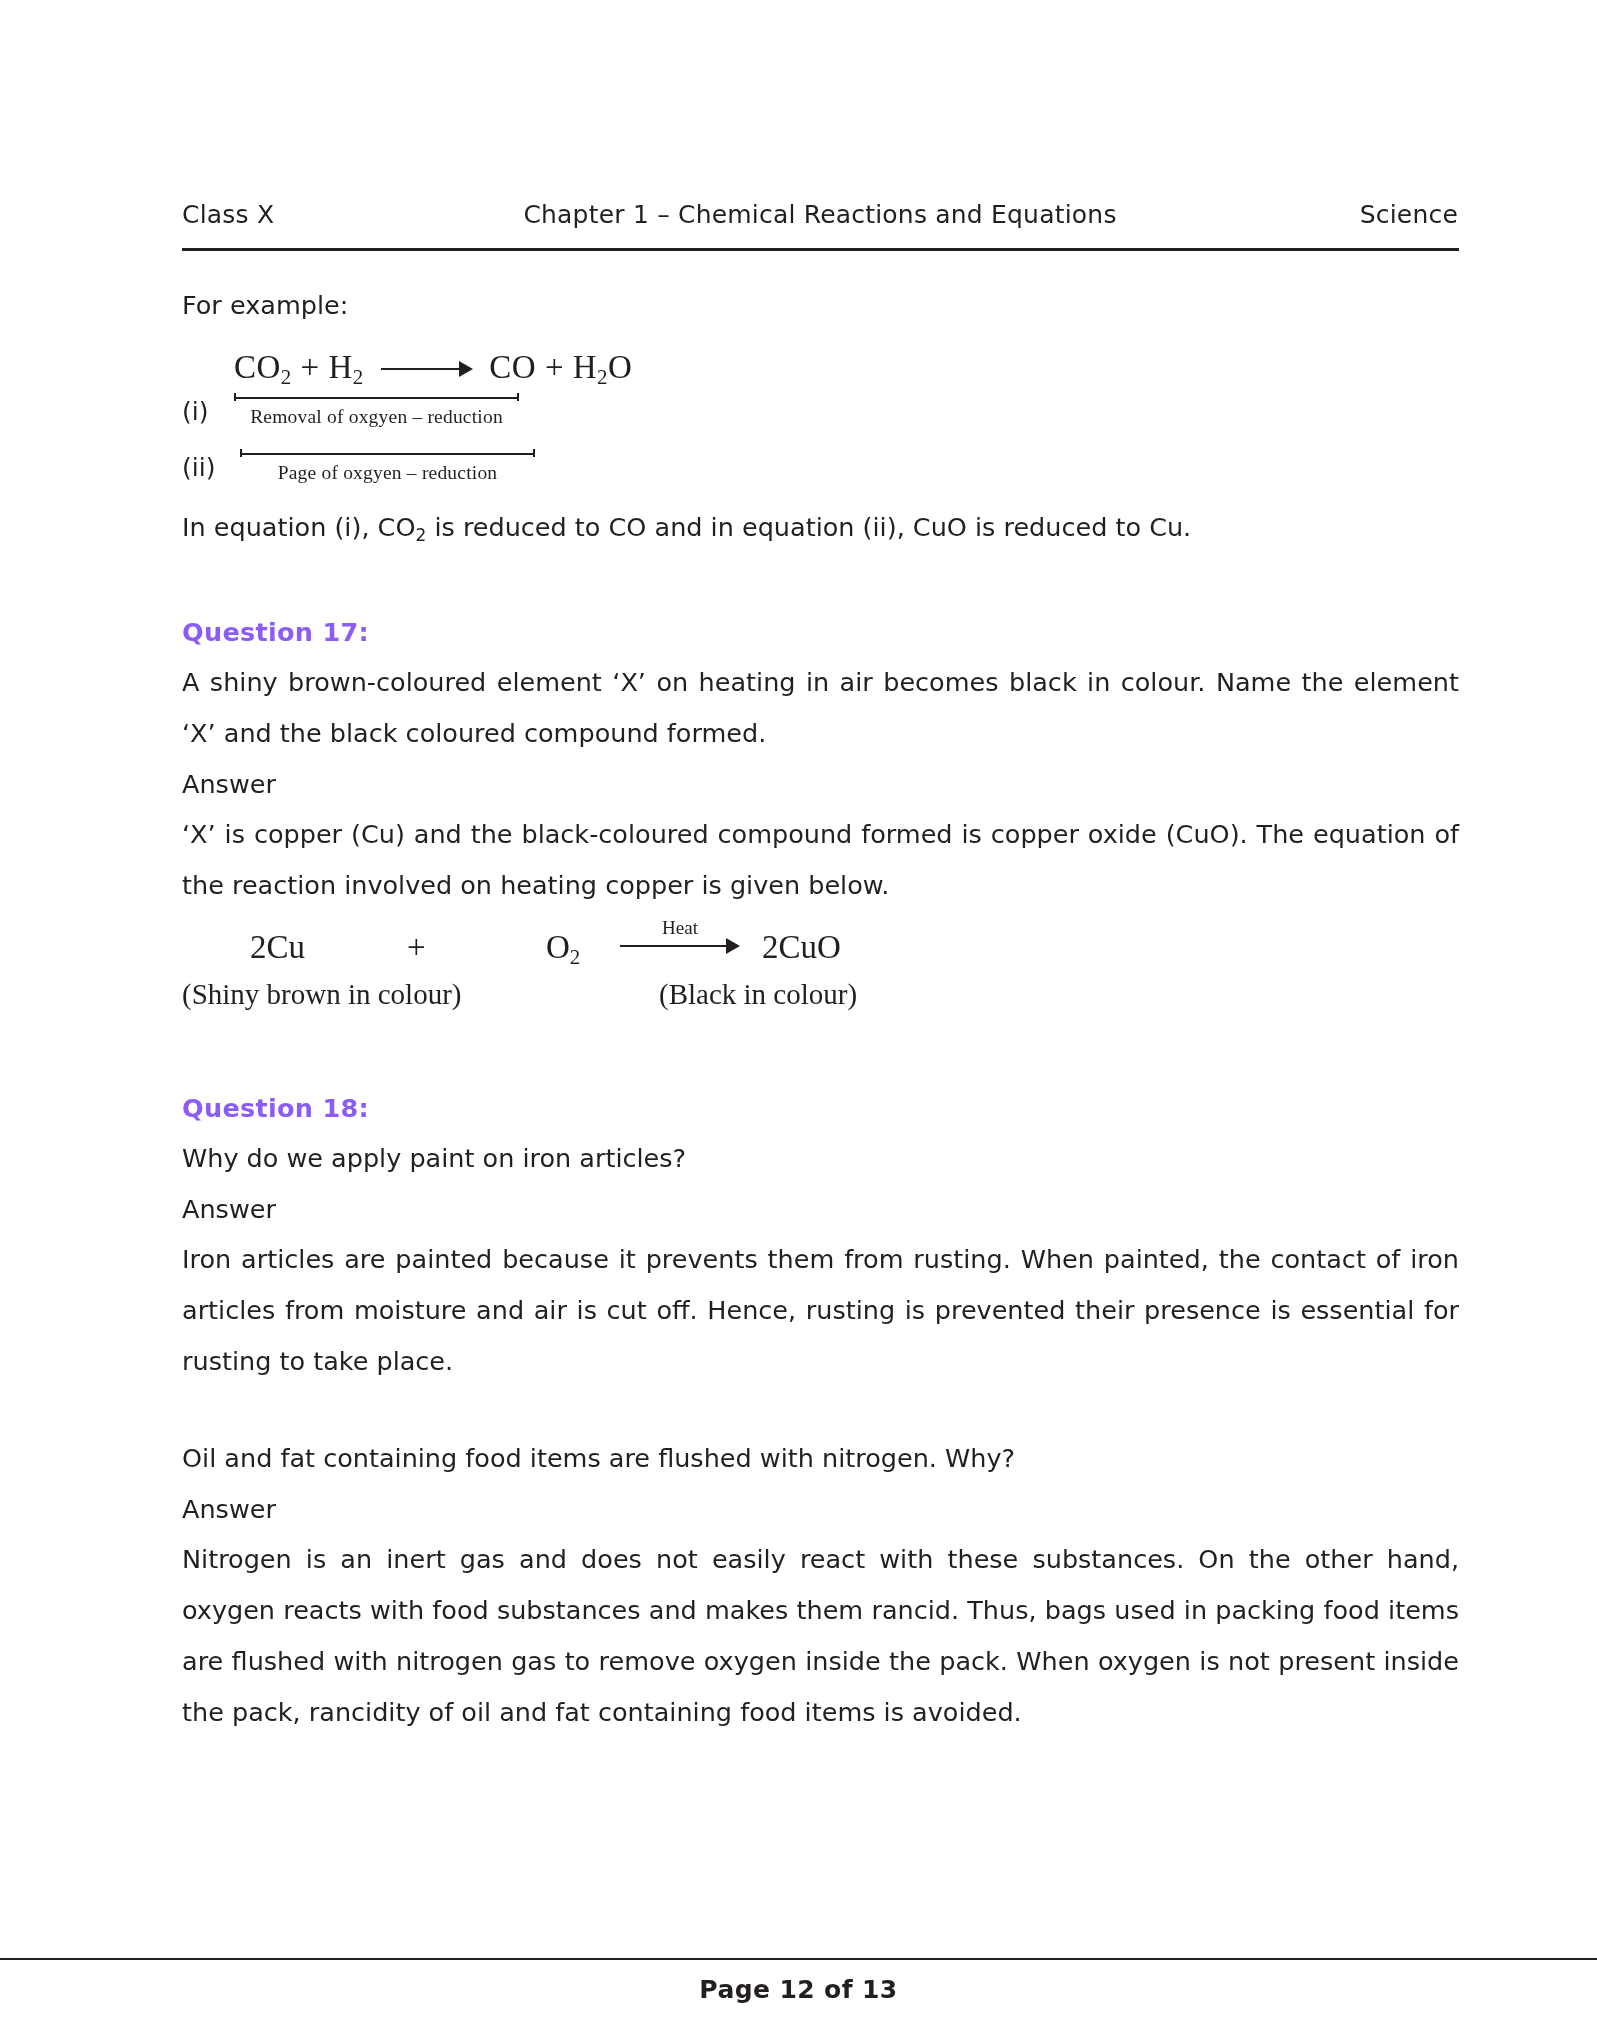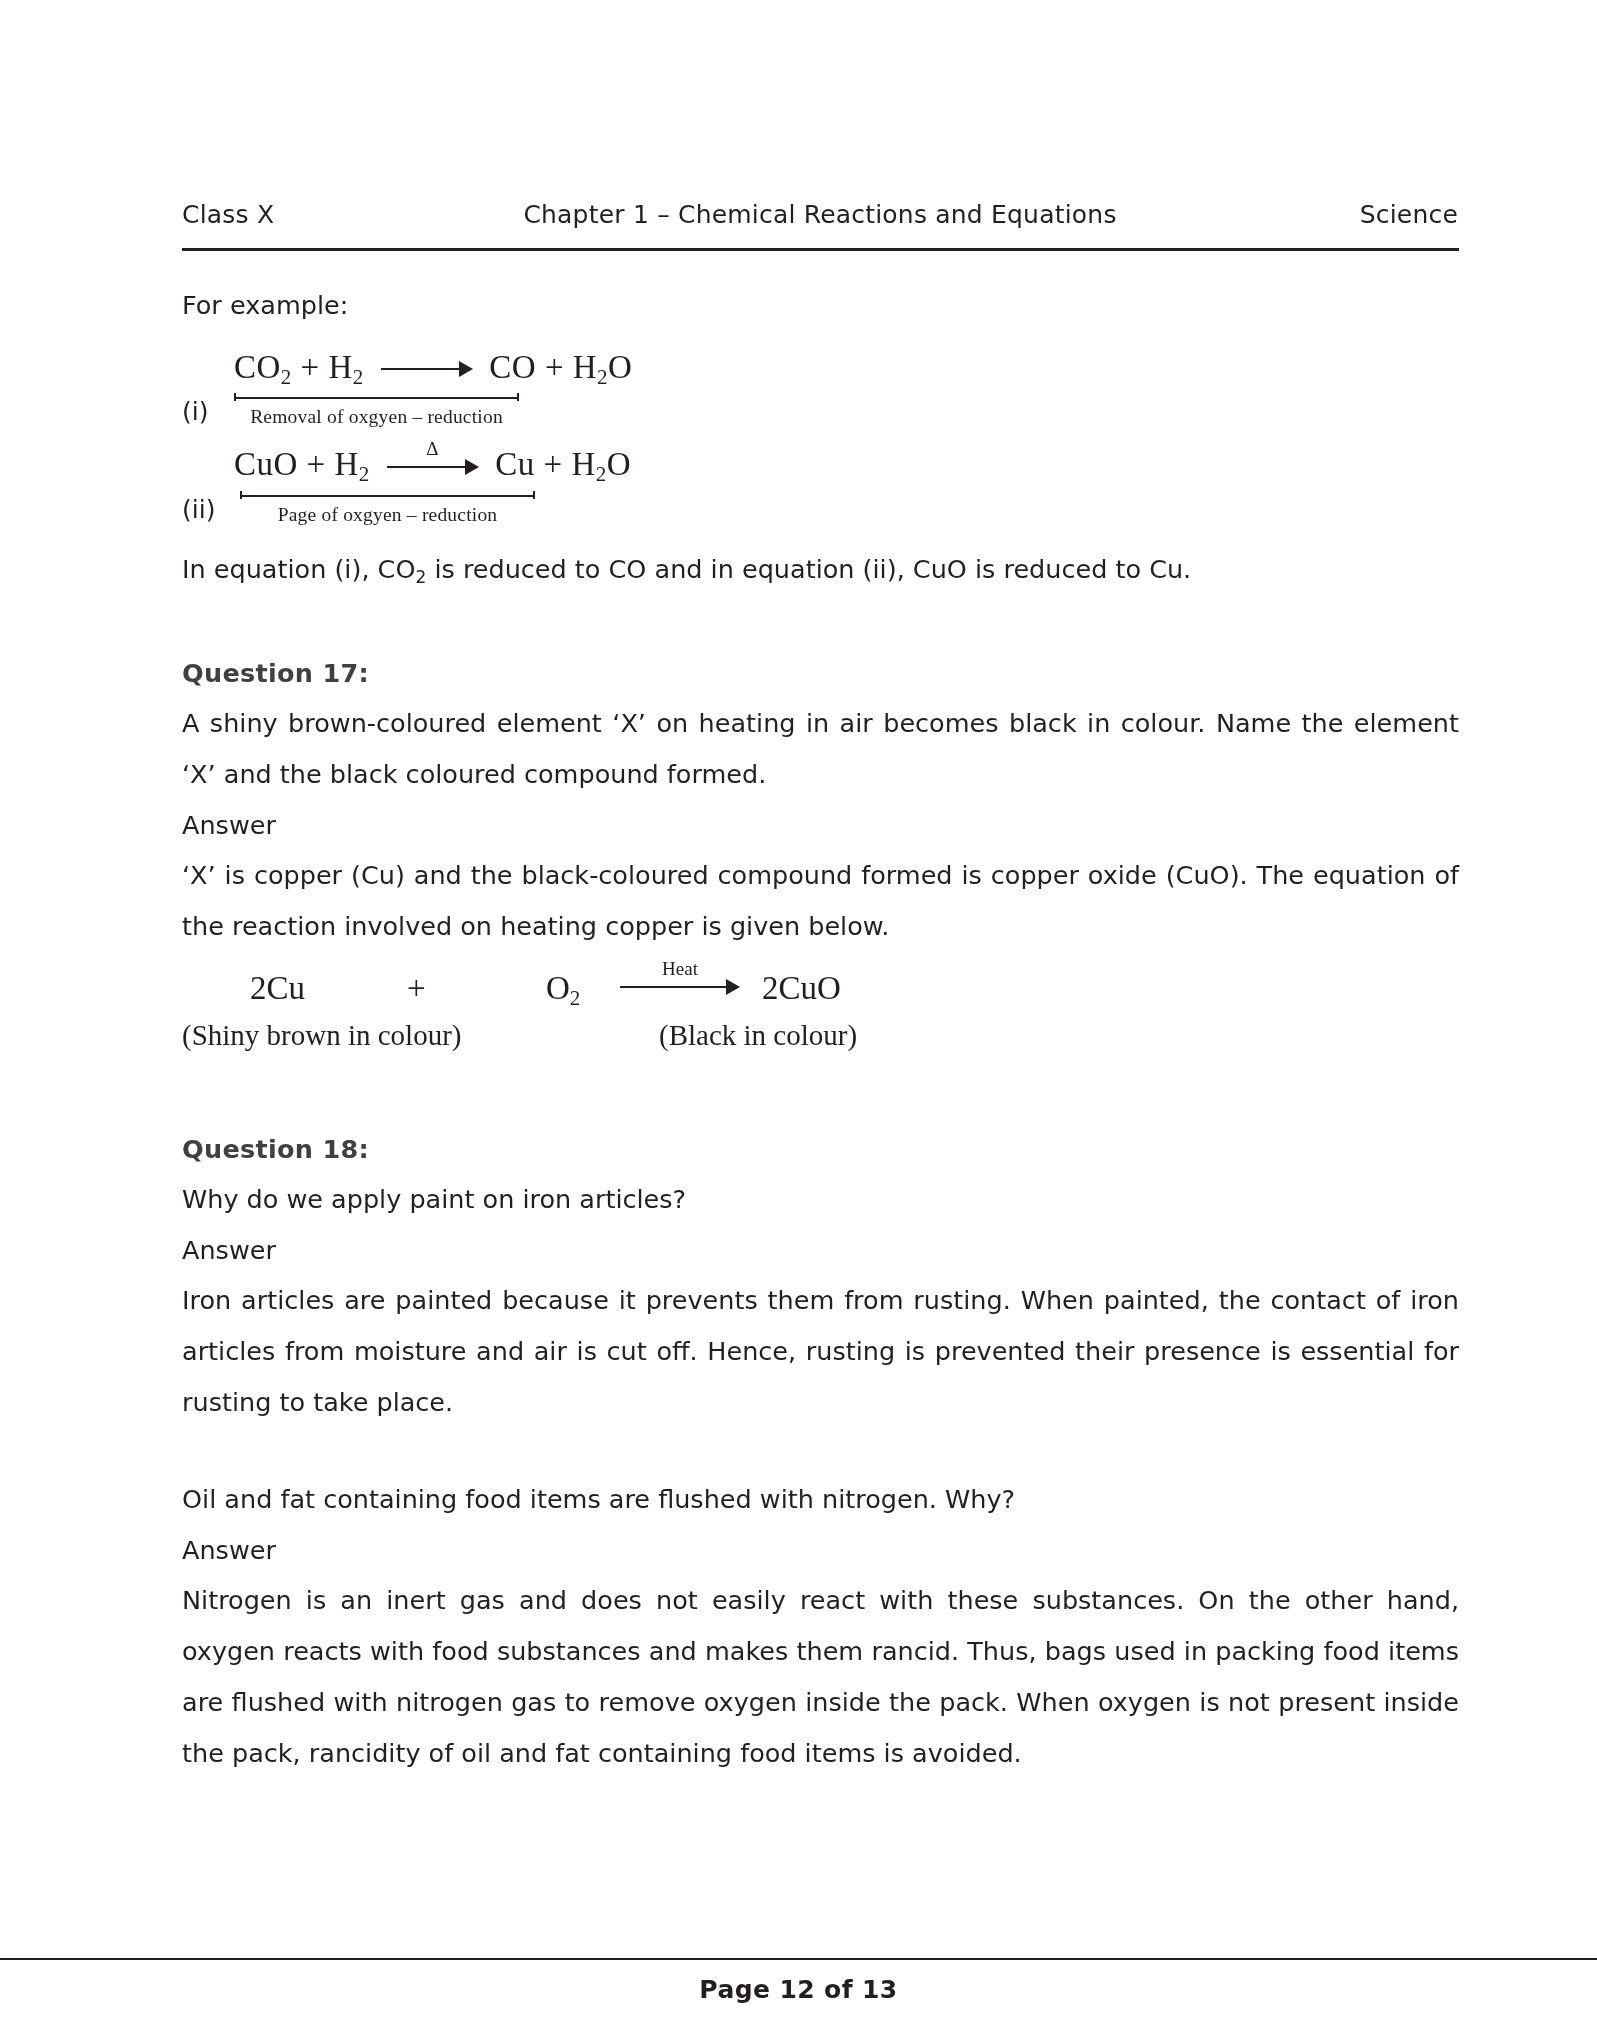--- a/index.html
+++ b/index.html
@@ -57,21 +57,21 @@
     text-align: justify;
     text-justify: inter-word;
   }
   p.body.nojust { text-align: left; }
   .sub { font-size: 17px; vertical-align: -0.28em; }
   .spacer-sm { height: 18px; }
   .spacer-md { height: 46px; }
   .qhead {
     font-size: 25.5px;
     font-weight: bold;
-    color: #404040;
+    color: #8b5cf6;
     line-height: 50px;
     margin: 0;
     letter-spacing: 0.3px;
   }
   .answer-label {
     font-size: 25.5px;
     line-height: 50px;
     margin: 0;
   }
   
@@ -236,28 +236,20 @@
         </div>
       </div>
     </div>
 
     <div class="spacer-sm"></div>
 
     <div class="eqblock">
       <div class="eq-row">
         <div class="eq-marker">(ii)</div>
         <div class="eq-body">
-          <div class="eq-main">
-            <span>CuO + H</span><span class="s">2</span>
-            <span class="arrow">
-              <span class="line"></span><span class="head"></span>
-              <span class="above">Δ</span>
-            </span>
-            <span>Cu + H</span><span class="s">2</span><span>O</span>
-          </div>
           <div class="underbrace" style="width:295px;margin-left:6px;">
             <span class="ub-line" style="width:295px;"></span>
             <span class="ub-tick-l" style="left:0;"></span>
             <span class="ub-tick-r" style="left:293px;"></span>
           </div>
           <div class="ub-label" style="width:295px;margin-left:6px;">Page of oxgyen  –  reduction</div>
         </div>
       </div>
     </div>
 

